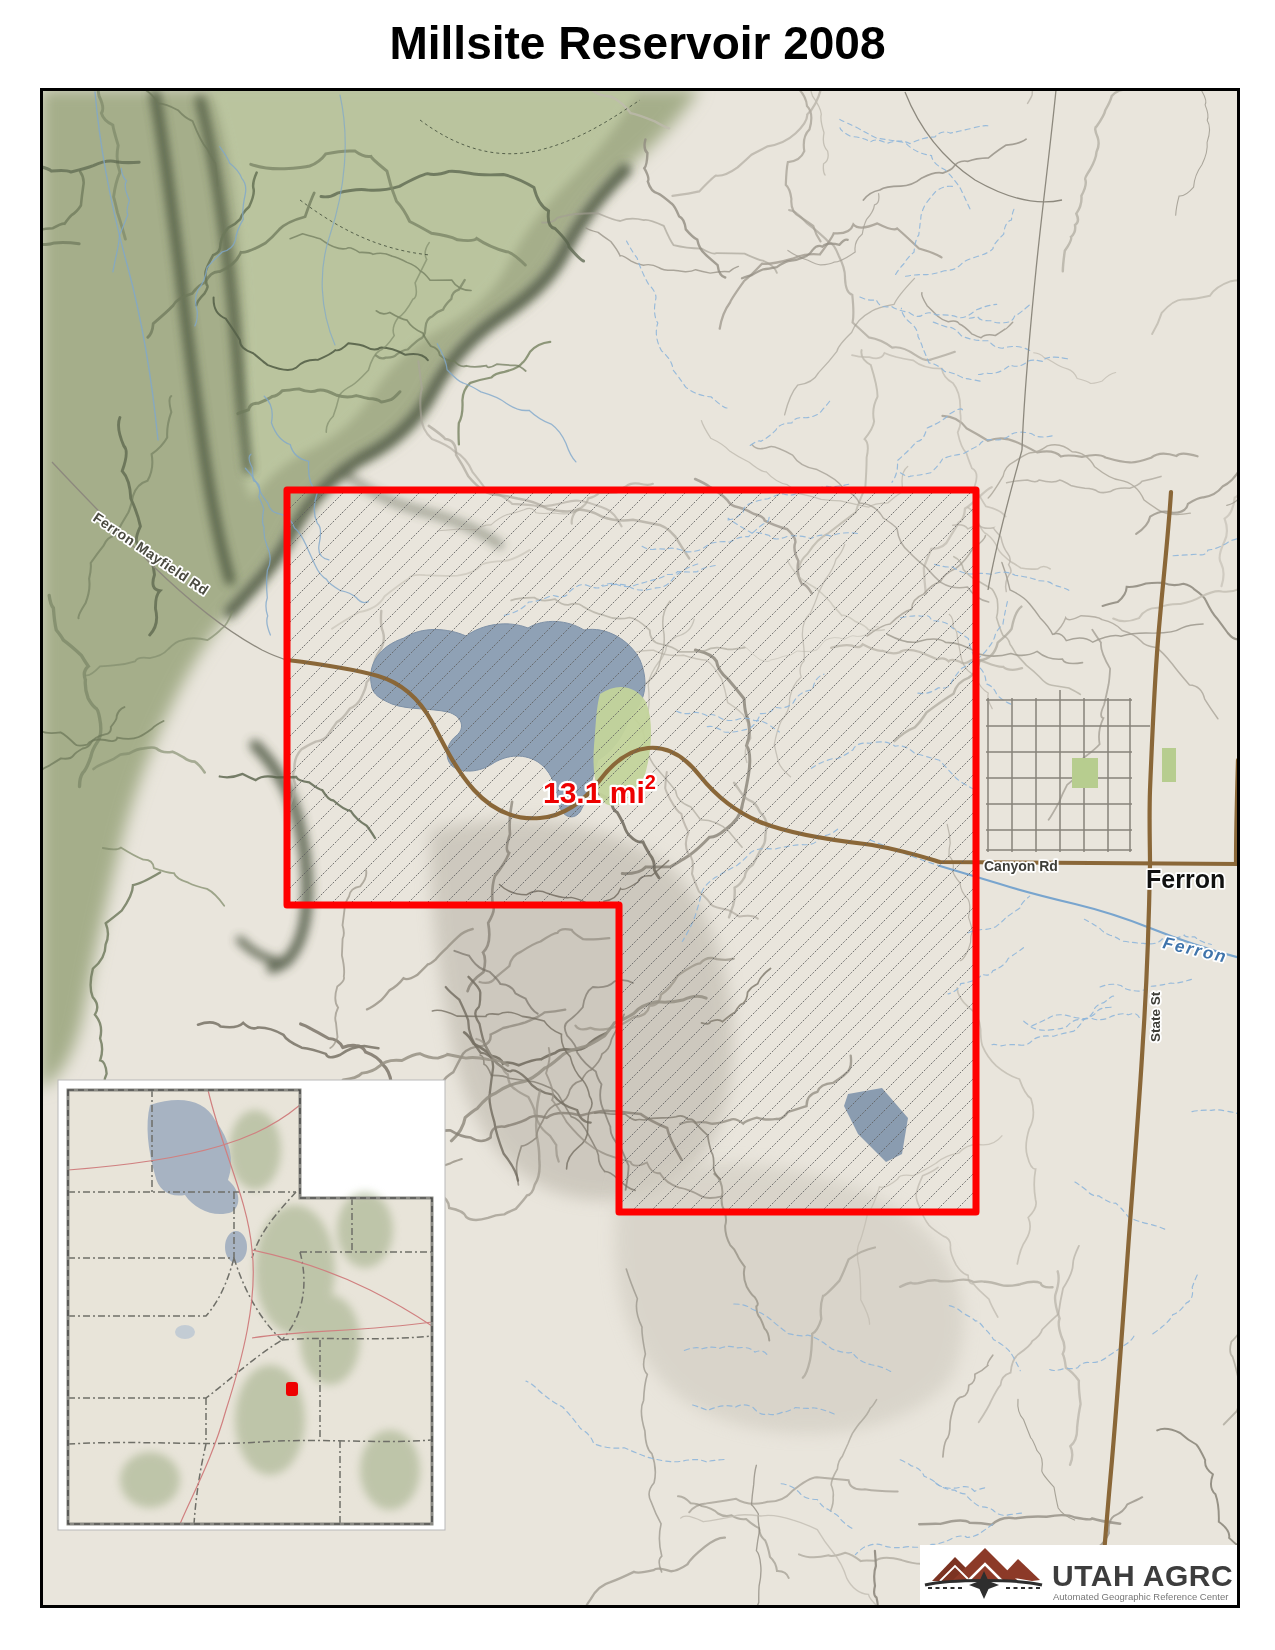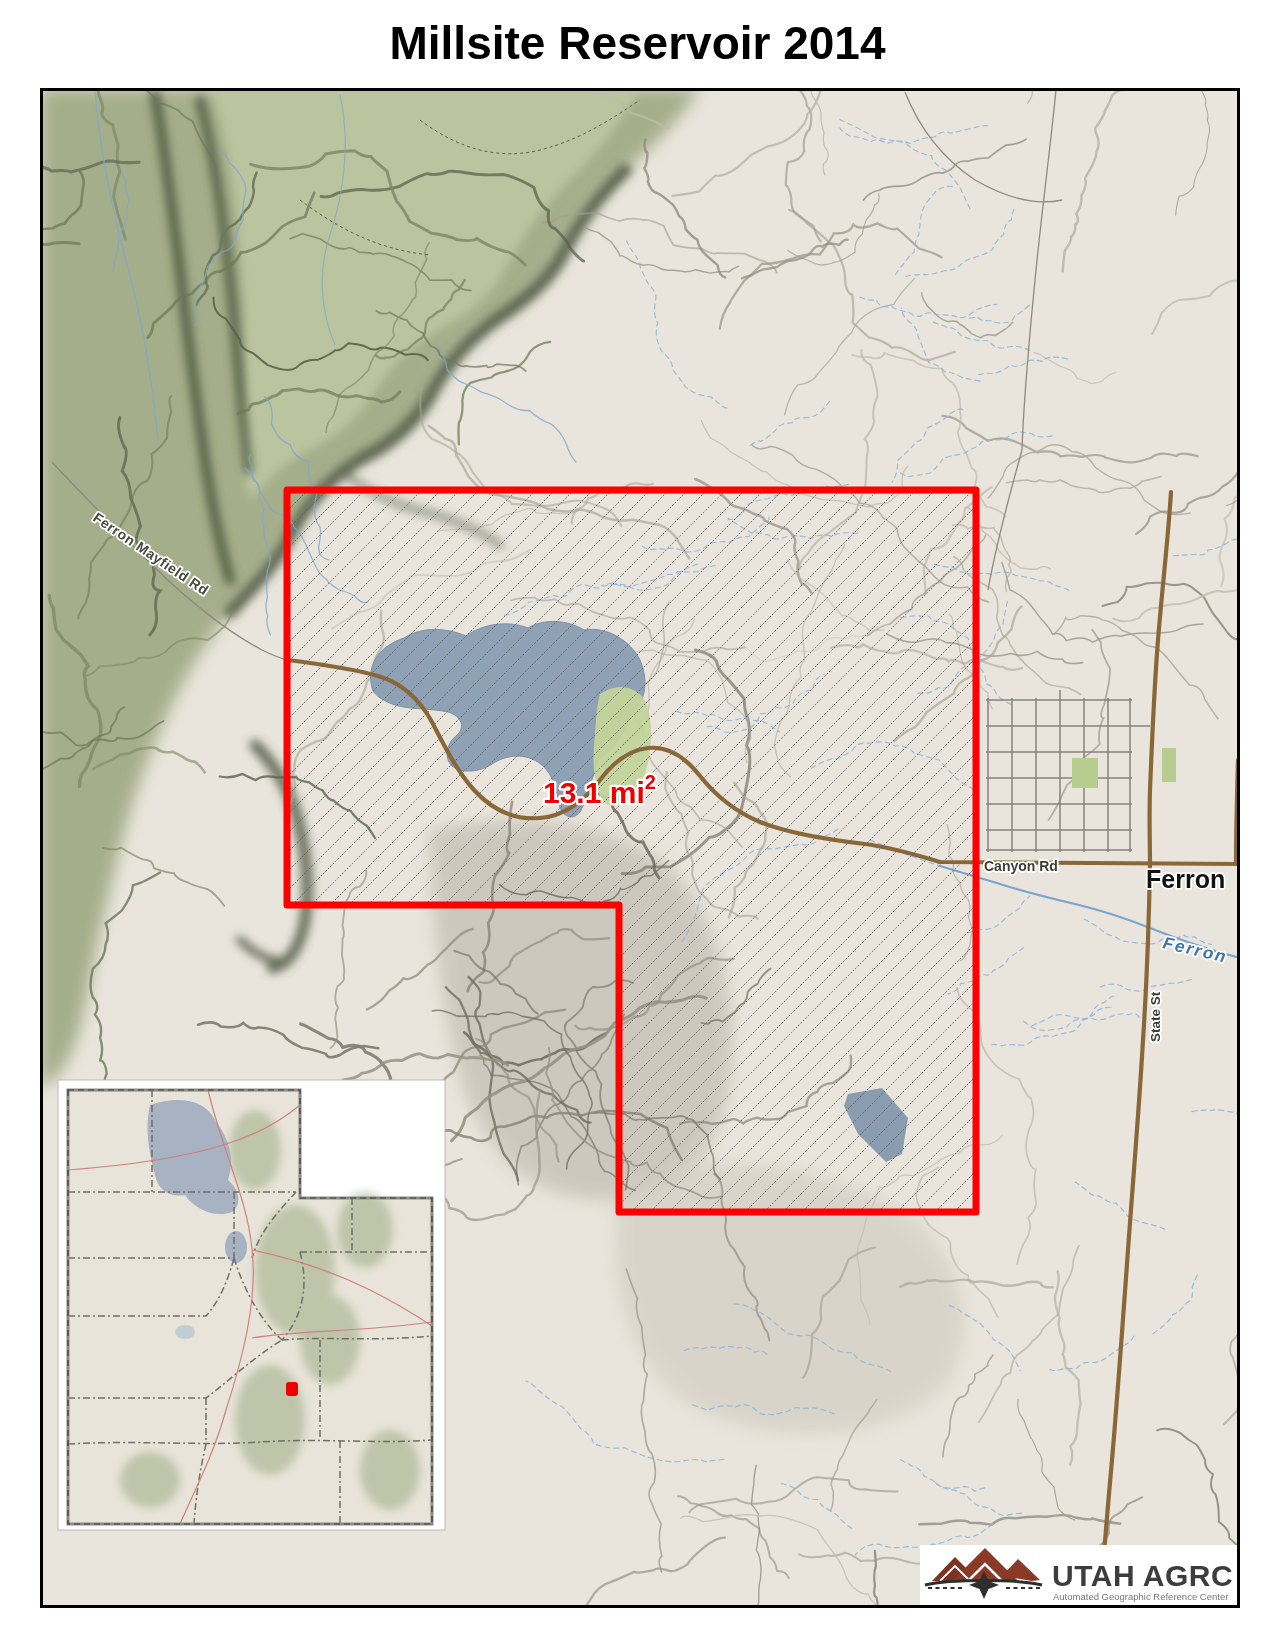--- a/index.html
+++ b/index.html
@@ -8,21 +8,21 @@
   .title{position:absolute;top:16px;left:0;width:100%;text-align:center;
          font-size:46px;font-weight:700;color:#000;}
   .map-wrap{position:absolute;left:40px;top:88px;width:1200px;height:1520px;}
   .map-wrap svg{display:block;width:1200px;height:1520px;}
   text{font-family:"Liberation Sans",sans-serif;}
 </style>
 </head>
 <body>
 
 <div class="page">
-  <div class="title">Millsite Reservoir 2014</div>
+  <div class="title">Millsite Reservoir 2008</div>
 
   <div class="map-wrap">
   <svg viewBox="40 88 1200 1520" xmlns="http://www.w3.org/2000/svg">
     <defs>
       <clipPath id="mapclip">
             <rect x="40" y="88" width="1200" height="1520"></rect>
           </clipPath>
       <filter id="b2" x="-30%" y="-30%" width="160%" height="160%">
             <feGaussianBlur stdDeviation="2"></feGaussianBlur>
           </filter>

